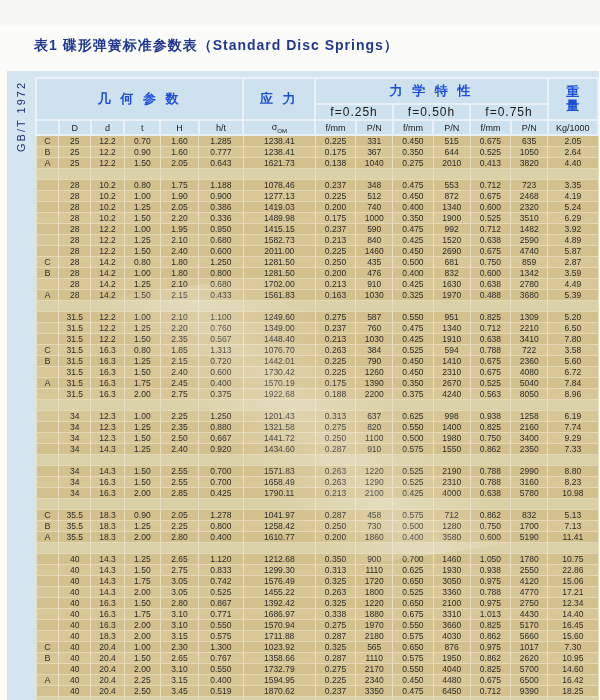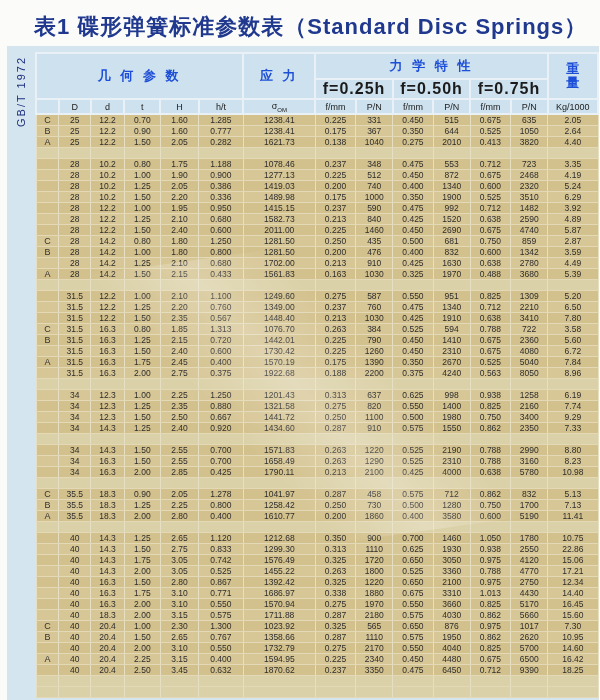--- a/index.html
+++ b/index.html
@@ -1,27 +1,27 @@
 <!DOCTYPE html>
 <html><head>
 <meta charset="utf-8">
 <style>
   * { margin:0; padding:0; box-sizing:border-box; }
   body { width:600px; height:700px; background:#f7f8f5; font-family:"Liberation Sans", sans-serif; overflow:hidden; }
   .page { width:600px; height:700px; position:relative; background:#fbfcfa; }
-  .title { padding:12px 0 6px 34px; font-size:22px; font-weight:bold; color:#20398f; letter-spacing:1px; }
+  .title { padding:12px 0 6px 34px; font-size:14px; font-weight:bold; color:#20398f; letter-spacing:1px;margin-top:25px; }
   .panel { position:absolute; left:7px; right:1px; top:46px; bottom:0; background:#d5e5f0; display:flex; }
   .gbt { width:28px; flex:0 0 28px; display:flex; align-items:flex-start; justify-content:center; padding-top:10px; }
   .gbt span { writing-mode:vertical-rl; transform:rotate(180deg); font-size:11px; color:#1c2f7c; letter-spacing:2px; white-space:nowrap; }
   .tablewrap { flex:1; padding-top:6px; position:relative; }
   table { width:100%; border-collapse:collapse; table-layout:fixed; }
   th, td { text-align:center; vertical-align:middle; overflow:hidden; white-space:nowrap; }
   thead th { background:#cde1ee; border:2px solid #e9f1f7; color:#1d4ed8; }
   th.h1 { font-size:13px; font-weight:bold; letter-spacing:3px; height:26px; }
-  th.h2 { font-size:16px; font-weight:bold; height:14px; letter-spacing:1px; color:#1b1b1b; }
+  th.h2 { font-size:12px; font-weight:normal; height:14px; letter-spacing:1px; color:#1b1b1b; }
   th.h3 { font-size:9px; font-weight:normal; height:15px; color:#222; letter-spacing:0; }
   th.weight div { line-height:14px; font-size:13px; letter-spacing:0; }
   th.sigma sub { font-size:6px; }
   tbody td { height:11px; font-size:8.5px; color:#2c2c2c; background:#d3c18d;
              border-left:1px solid #e7dfc2; border-right:1px solid #e7dfc2;
              border-top:1px solid #e3d9b6; border-bottom:1px solid #e3d9b6; }
   tbody tr:nth-child(even) td { background:#d7c696; }
   tbody tr.spacer td { background:#dbd1a8; height:11px; }
   td.letter { font-size:9px; color:#333; }
   .watermark { position:absolute; left:60px; top:200px; width:420px; height:300px;
@@ -121,21 +121,21 @@
               <td class="">0.525</td>
               <td class="">1050</td>
               <td class="">2.64</td>
             </tr>
             <tr>
               <td class="letter">A</td>
               <td class="">25</td>
               <td class="">12.2</td>
               <td class="">1.50</td>
               <td class="">2.05</td>
-              <td class="">0.282</td>
+              <td class="">0.643</td>
               <td class="">1621.73</td>
               <td class="">0.138</td>
               <td class="">1040</td>
               <td class="">0.275</td>
               <td class="">2010</td>
               <td class="">0.413</td>
               <td class="">3820</td>
               <td class="">4.40</td>
             </tr>
             <tr class="spacer">
@@ -889,21 +889,21 @@
               <td class="">0.675</td>
               <td class="">6500</td>
               <td class="">16.42</td>
             </tr>
             <tr>
               <td class="letter"></td>
               <td class="">40</td>
               <td class="">20.4</td>
               <td class="">2.50</td>
               <td class="">3.45</td>
-              <td class="">0.632</td>
+              <td class="">0.519</td>
               <td class="">1870.62</td>
               <td class="">0.237</td>
               <td class="">3350</td>
               <td class="">0.475</td>
               <td class="">6450</td>
               <td class="">0.712</td>
               <td class="">9390</td>
               <td class="">18.25</td>
             </tr>
             <tr class="spacer">

